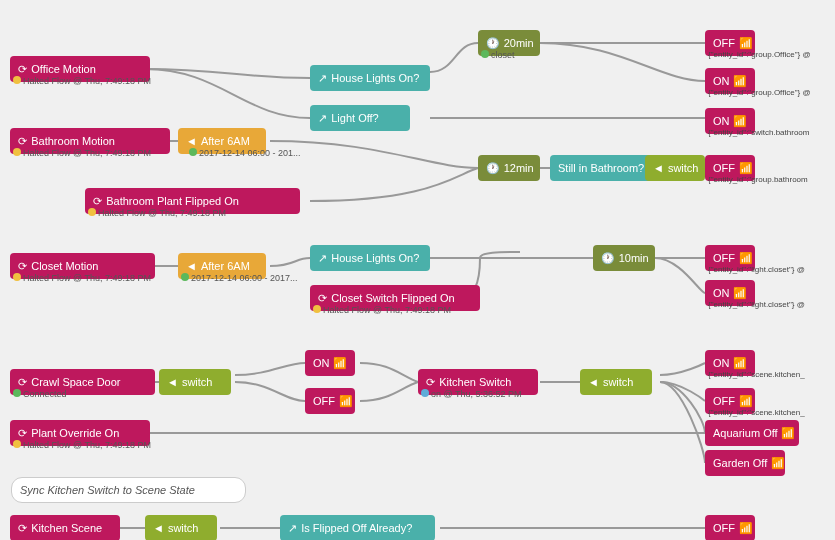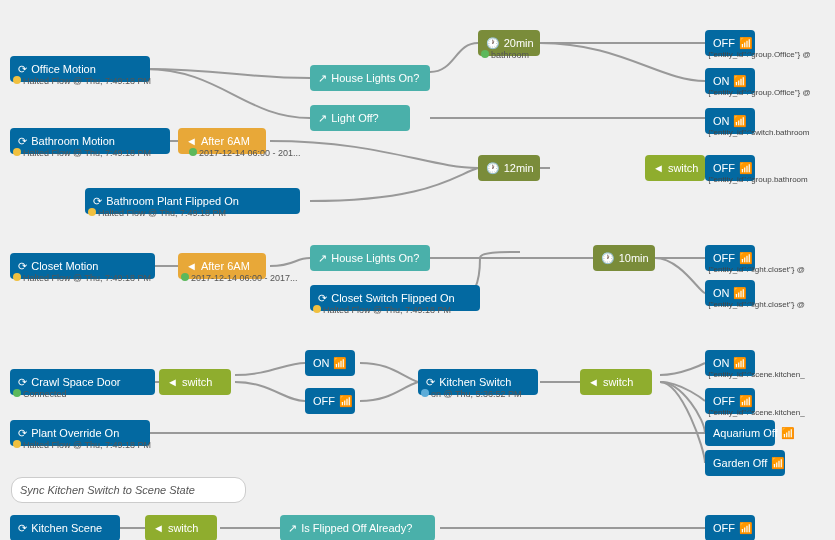--- a/index.html
+++ b/index.html
@@ -25,21 +25,21 @@
       display: flex;
       align-items: center;
       gap: 4px;
       font-size: 11px;
       font-weight: 500;
       color: #fff;
       cursor: pointer;
       white-space: nowrap;
       height: 26px;
     }
-    .node-blue { background: #0369a1; }
+    .node-blue { background: #be185d; }
     .node-teal { background: #4ab0aa; }
     .node-orange { background: #e8a838; }
     .node-olive { background: #7a8c3a; }
     .node-yellow-green { background: #8fad2e; }
     .node-white {
       background: #fff;
       color: #555;
       border: 1px solid #ccc;
       font-style: italic;
     }
@@ -209,28 +209,31 @@
   <div class="node node-teal" style="left:310px;top:105px;width:100px;">
     <span>↗</span>
     <span>Light Off?</span>
   </div>
 
   <div class="node node-olive" style="left:478px;top:30px;width:62px;">
     <span>🕐</span>
     <span>20min</span>
   </div>
   <div class="node-label-small" style="left:481px;top:50px;">
-    <span class="status-dot dot-green"></span><span>bathroom</span>
+    <span class="status-dot dot-green"></span><span>closet</span>
   </div>
 
   <div class="node node-olive" style="left:478px;top:155px;width:62px;">
     <span>🕐</span>
     <span>12min</span>
   </div>
 
+  <div class="node node-teal" style="left:550px;top:155px;width:120px;">
+    <span>Still in Bathroom?</span>
+  </div>
 
   <div class="node node-yellow-green" style="left:645px;top:155px;width:60px;">
     <span>◄</span>
     <span>switch</span>
   </div>
 
   <div class="node node-teal" style="left:310px;top:245px;width:120px;">
     <span>↗</span>
     <span>House Lights On?</span>
   </div>
@@ -317,21 +320,21 @@
     <span>📶</span>
   </div>
   <div class="node-label-small" style="left:708px;top:370px;font-size:8px;color:#444;">{"entity_id":"scene.kitchen_</div>
 
   <div class="node node-blue" style="left:705px;top:388px;width:50px;">
     <span>OFF</span>
     <span>📶</span>
   </div>
   <div class="node-label-small" style="left:708px;top:408px;font-size:8px;color:#444;">{"entity_id":"scene.kitchen_</div>
 
-  <div class="node node-blue" style="left:705px;top:420px;width:70px;">
+  <div class="node node-blue" style="left:705px;top:420px;width:94px;">
     <span>Aquarium Off</span>
     <span>📶</span>
   </div>
 
   <div class="node node-blue" style="left:705px;top:450px;width:80px;">
     <span>Garden Off</span>
     <span>📶</span>
   </div>
 
   <div class="node node-blue" style="left:10px;top:420px;width:140px;">

